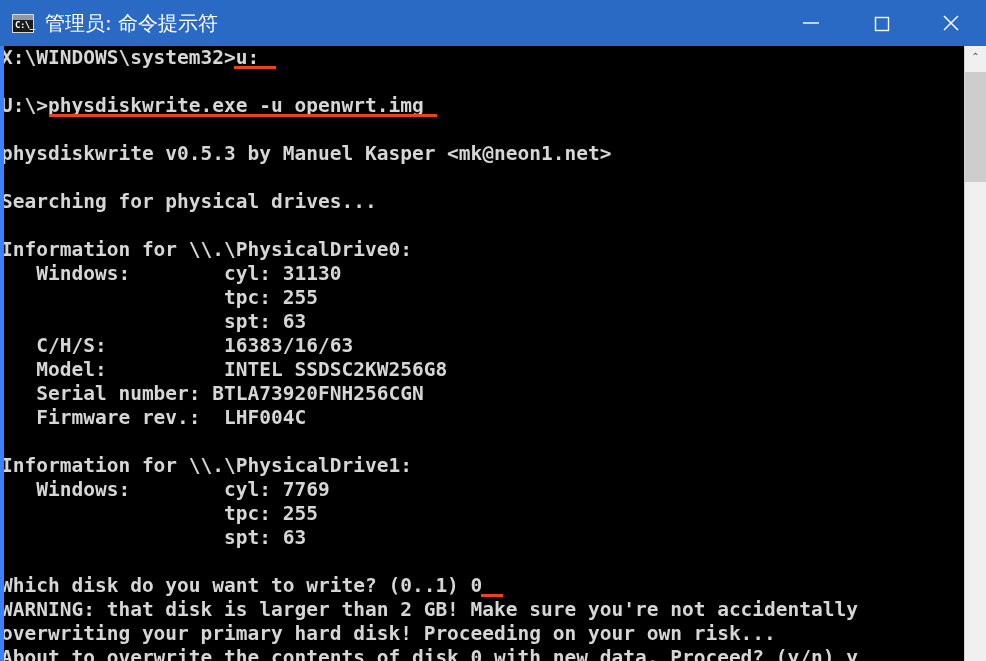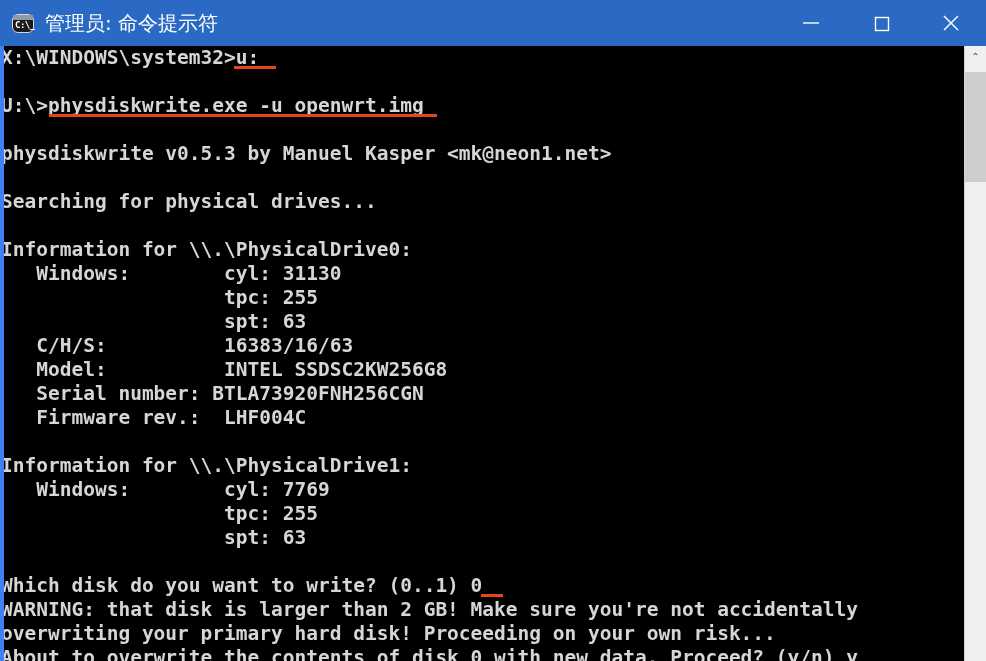--- a/index.html
+++ b/index.html
@@ -43,21 +43,21 @@
   }
   .console-icon {
     width: 22px;
     height: 19px;
     background: #1b1b1b;
     border: 1px solid #d8d8d8;
     box-sizing: border-box;
     position: relative;
     flex: 0 0 auto;
     margin-right: 11px;
-    border-radius: 6px;
+    border-radius: 0;
     display: flex;
     align-items: flex-end;
     justify-content: center;
   }
   .console-icon .titlestrip {
     position: absolute;
     top: 0; left: 0; right: 0;
     height: 5px;
     background: #8e9aa8;
   }

